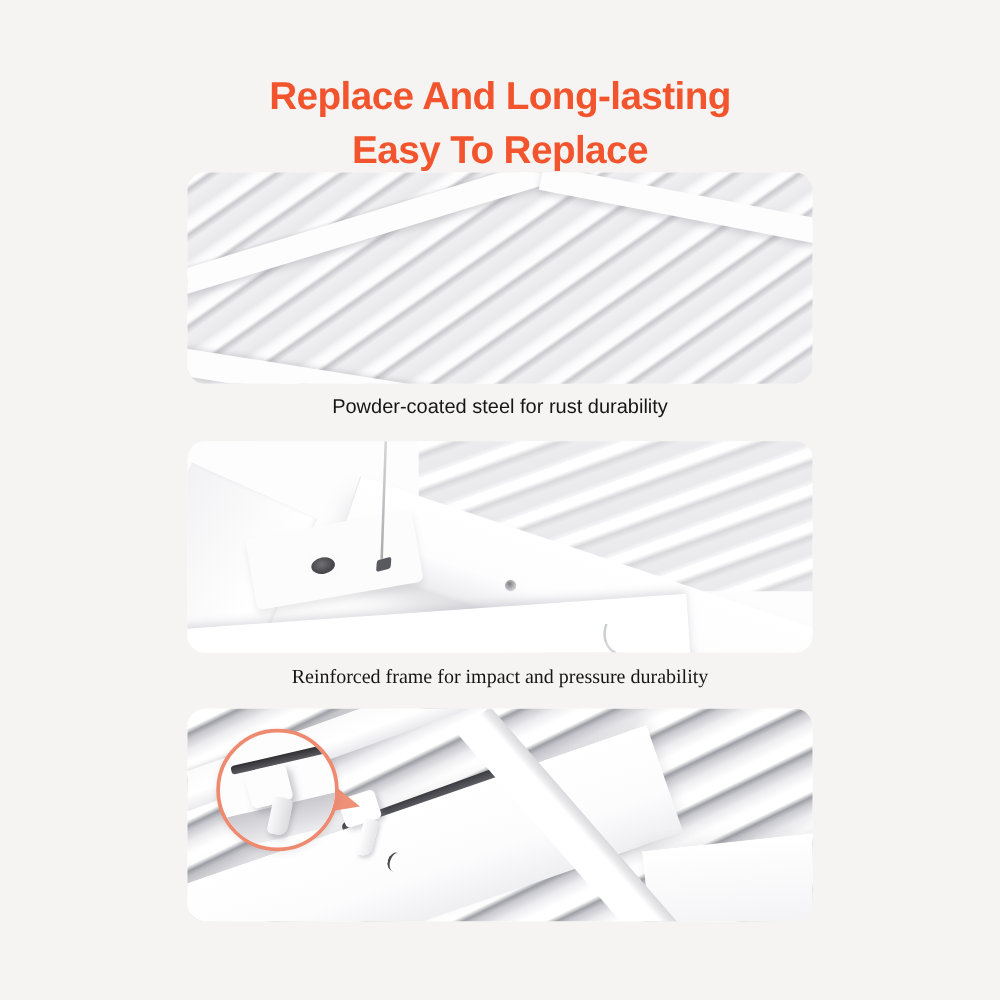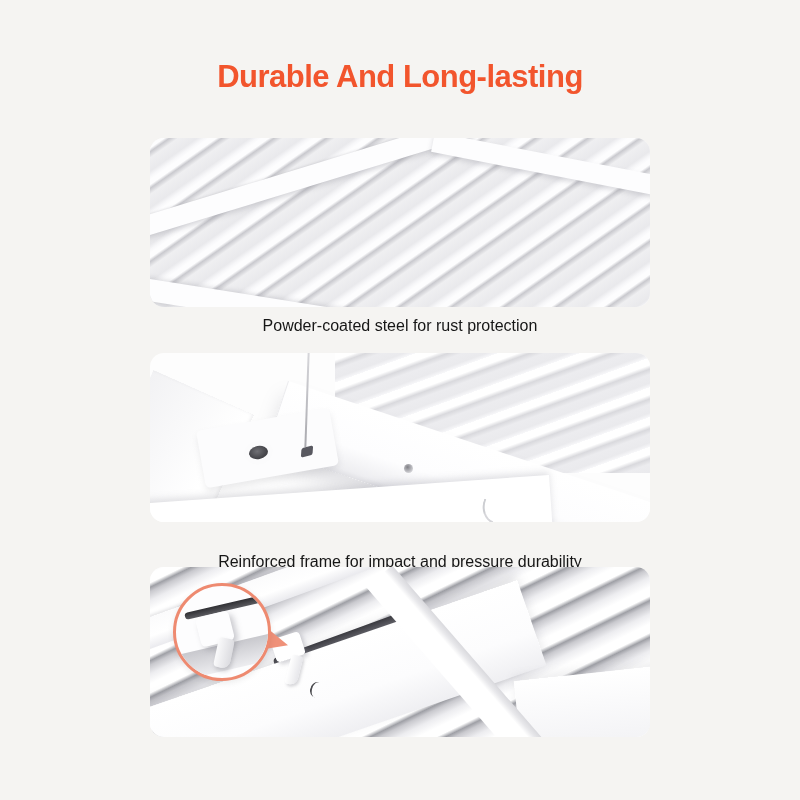--- a/index.html
+++ b/index.html
@@ -10,21 +10,21 @@
          color:#f2552d;font-weight:bold;font-size:31px;line-height:43px;letter-spacing:-0.5px;}
   .title span{display:block;}
   
   .card{position:absolute;left:150px;width:500px;height:169px;border-radius:14px;
         background:#fdfdfd;overflow:hidden;}
   .card.c1{top:138px;}
   .card.c2{top:353px;}
   .card.c3{top:567px;height:170px;}
   .caption{position:absolute;left:0;width:800px;text-align:center;color:#161616;
            font-size:16px;line-height:20px;}
-  .cap1{top:316px;} .cap2{top:552px;} .cap3{top:746px;}
+  .cap1{top:316px;} .cap2{top:532px;font-family:Liberation Serif, serif;} .cap3{top:746px;}
   .card *{position:absolute;}
   
   .c1-slats{inset:-40px;
     background:repeating-linear-gradient(145deg,
       #fdfdfe 0px,#fdfdfe 4px,#c9c9ce 7px,#efeff1 12px,#e9e9ec 23px,#f7f7f9 27px,#fdfdfe 30px);}
   .c1-rail-a{left:-24px;top:84px;width:360px;height:20px;background:#fdfdfe;
     transform-origin:left center;transform:rotate(-17deg);
     box-shadow:0 3px 5px rgba(125,125,135,.28),0 -1px 2px rgba(125,125,135,.15);}
   .c1-rail-c{left:283px;top:-6px;width:250px;height:20px;background:#fdfdfe;
     transform-origin:left center;transform:rotate(11deg);
@@ -97,30 +97,31 @@
   .mc-tab-foot{left:40px;top:52px;width:16px;height:30px;transform:rotate(12deg);
     background:linear-gradient(90deg,#fafafb,#dcdce0);border-radius:4px 4px 8px 4px;
     box-shadow:2px 3px 4px rgba(120,120,130,.35);}
 </style>
 </head>
 <body>
 
 <div class="page">
 
   <h1 class="title">
-    <span>Durable And Long-lasting</span>
+    <span>Replace And Long-lasting</span>
+    <span>Easy To Replace</span>
   </h1>
 
   <figure class="card c1" style="margin:0;">
     <div class="c1-slats"></div>
     <div class="c1-rail-a"></div>
     <div class="c1-rail-c"></div>
     <div class="c1-rail-b"></div>
   </figure>
-  <div class="caption cap1">Powder-coated steel for rust protection</div>
+  <div class="caption cap1">Powder-coated steel for rust durability</div>
 
   <figure class="card c2" style="margin:0;">
     <div class="c2-louvers"></div>
     <div class="c2-bar"></div>
     <div class="c2-left-edge"></div>
     <div class="c2-boss"></div>
     <div class="c2-hole"></div>
     <div class="c2-slot"></div>
     <div class="c2-seam"></div>
     <div class="c2-hole-sm"></div>

